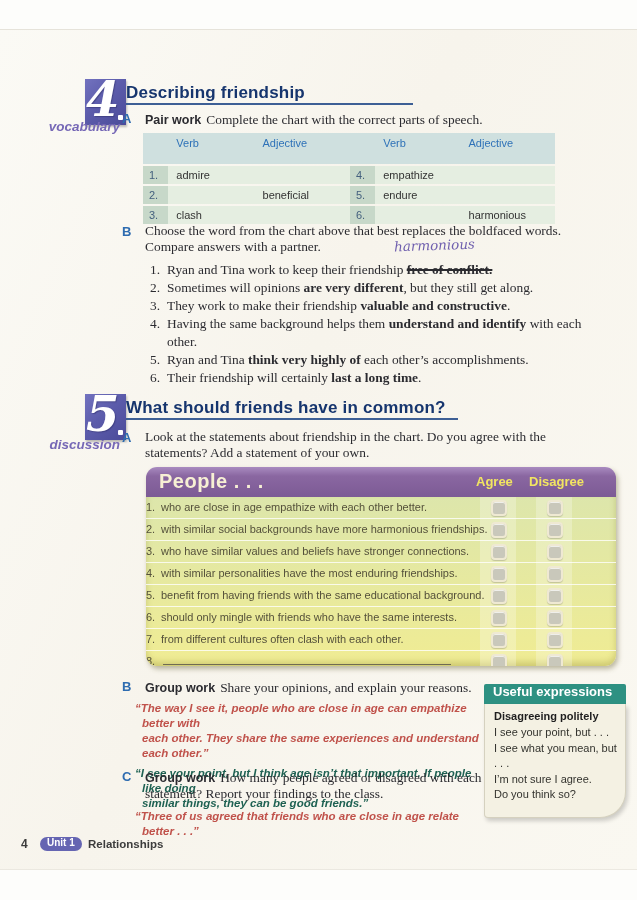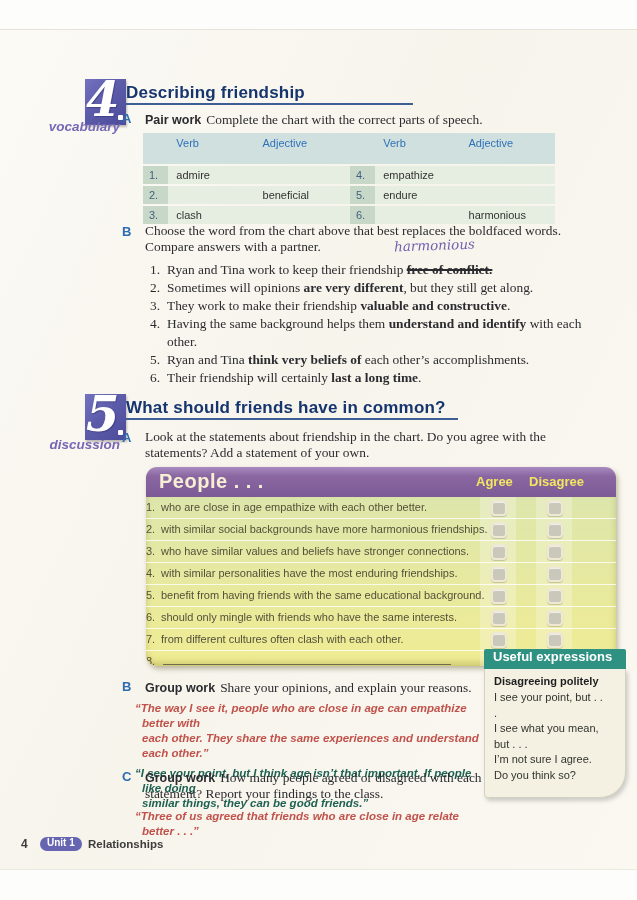--- a/index.html
+++ b/index.html
@@ -73,25 +73,25 @@
   .cb-agree{left:345px;} .cb-disagree{left:401px;}
   .blankline{display:inline-block;width:288px;border-bottom:1px solid #6f6b52;height:12px;margin-left:2px;}
 
   
   .quote{margin-left:13px;padding-left:7px;text-indent:-7px;
          font:italic bold 11.5px "Liberation Sans",sans-serif;line-height:15px;margin-top:5px;}
   .q-red{color:#c0524b;}
   .q-green{color:#1e6152;}
 
   
-  .uebox{position:absolute;left:484px;top:649px;width:142px;}
+  .uebox{position:absolute;left:484px;top:684px;width:142px;}
   .ue-head{height:20px;line-height:20px;background:#2e9182;color:#fff;
            font:bold 13px "Liberation Sans",sans-serif;padding-left:9px;border-radius:2px 2px 0 0;}
   .ue-body{background:#f4f1e3;border:1px solid #d5d1bf;border-top:none;
-           border-radius:0 0 26px 4px;padding:6px 22px 14px 9px;
+           border-radius:0 0 26px 4px;padding:6px 6px 14px 9px;
            box-shadow:2px 3px 4px rgba(0,0,0,.18);}
   .ue-sub{font:bold 11px "Liberation Sans",sans-serif;color:#1e1e1e;margin-bottom:3px;}
   .ue-line{font:11px "Liberation Sans",sans-serif;color:#33332e;line-height:15.5px;}
 
   
   .page-num{position:absolute;left:21px;top:837px;font:bold 12px "Liberation Sans",sans-serif;color:#3c3c3c;}
   .unit-badge{position:absolute;left:40px;top:837px;height:14px;line-height:14px;padding:0 7px;
               background:#6565b2;border-radius:8px;color:#fff;
               font:bold 10px "Liberation Sans",sans-serif;}
   .unit-title{position:absolute;left:88px;top:838px;font:bold 11.5px "Liberation Sans",sans-serif;color:#3c3c3c;}
@@ -168,21 +168,21 @@
       <div class="item">
         <span class="inum">2.</span><span class="serif">Sometimes will opinions </span><span class="serif bold">are very different</span><span class="serif">, but they still get along.</span>
       </div>
       <div class="item">
         <span class="inum">3.</span><span class="serif">They work to make their friendship </span><span class="serif bold">valuable and constructive</span><span class="serif">.</span>
       </div>
       <div class="item">
         <span class="inum">4.</span><span class="serif">Having the same background helps them </span><span class="serif bold">understand and identify</span><span class="serif"> with each other.</span>
       </div>
       <div class="item">
-        <span class="inum">5.</span><span class="serif">Ryan and Tina </span><span class="serif bold">think very beliefs of</span><span class="serif"> each other’s accomplishments.</span>
+        <span class="inum">5.</span><span class="serif">Ryan and Tina </span><span class="serif bold">think very highly of</span><span class="serif"> each other’s accomplishments.</span>
       </div>
       <div class="item">
         <span class="inum">6.</span><span class="serif">Their friendship will certainly </span><span class="serif bold">last a long time</span><span class="serif">.</span>
       </div>
     </div>
   </div>
 
   <div class="num-badge" style="left:85px;top:394px">
     <span class="numeral">5</span>
     <span class="dot"></span>

